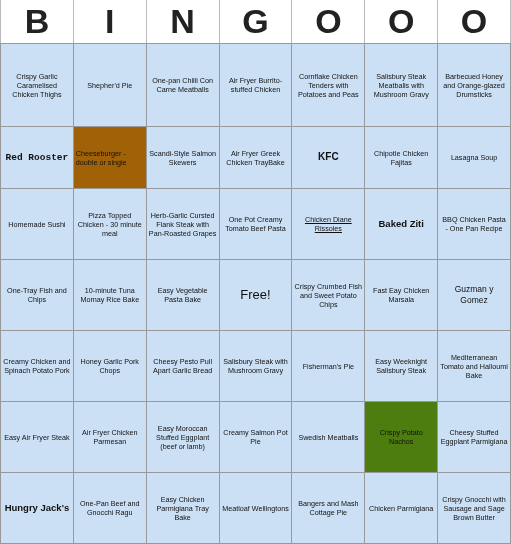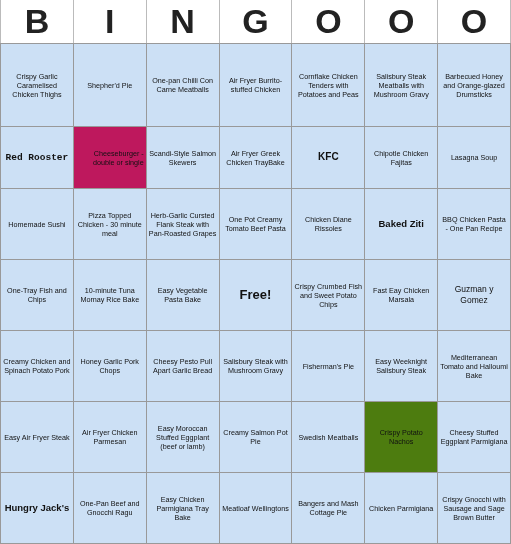--- a/index.html
+++ b/index.html
@@ -28,37 +28,37 @@
     </div>
     <div style="display: grid; grid-template-columns: repeat(7, 1fr); flex: 1 1 0%; border-left: 1px solid rgb(153, 153, 153); border-top: 1px solid rgb(153, 153, 153); width: 100%;">
       <div style="border-right: 1px solid rgb(153, 153, 153); border-bottom: 1px solid rgb(153, 153, 153); display: flex; align-items: center; justify-content: center; text-align: center; font-size: 7.2px; padding: 8px; line-height: 1.25; background: rgb(204, 224, 245); color: rgb(17, 17, 17); overflow: hidden;">Crispy Garlic Caramelised Chicken Thighs</div>
       <div style="border-right: 1px solid rgb(153, 153, 153); border-bottom: 1px solid rgb(153, 153, 153); display: flex; align-items: center; justify-content: center; text-align: center; font-size: 7.2px; padding: 2px; line-height: 1.25; background: rgb(204, 224, 245); color: rgb(17, 17, 17); overflow: hidden;">Shepher'd Pie</div>
       <div style="border-right: 1px solid rgb(153, 153, 153); border-bottom: 1px solid rgb(153, 153, 153); display: flex; align-items: center; justify-content: center; text-align: center; font-size: 7.2px; padding: 2px; line-height: 1.25; background: rgb(204, 224, 245); color: rgb(17, 17, 17); overflow: hidden;">One-pan Chilli Con Carne Meatballs</div>
       <div style="border-right: 1px solid rgb(153, 153, 153); border-bottom: 1px solid rgb(153, 153, 153); display: flex; align-items: center; justify-content: center; text-align: center; font-size: 7.2px; padding: 2px; line-height: 1.25; background: rgb(204, 224, 245); color: rgb(17, 17, 17); overflow: hidden;">Air Fryer Burrito-stuffed Chicken</div>
       <div style="border-right: 1px solid rgb(153, 153, 153); border-bottom: 1px solid rgb(153, 153, 153); display: flex; align-items: center; justify-content: center; text-align: center; font-size: 7.2px; padding: 2px; line-height: 1.25; background: rgb(204, 224, 245); color: rgb(17, 17, 17); overflow: hidden;">Cornflake Chicken Tenders with Potatoes and Peas</div>
       <div style="border-right: 1px solid rgb(153, 153, 153); border-bottom: 1px solid rgb(153, 153, 153); display: flex; align-items: center; justify-content: center; text-align: center; font-size: 7.2px; padding: 2px; line-height: 1.25; background: rgb(204, 224, 245); color: rgb(17, 17, 17); overflow: hidden;">Salisbury Steak Meatballs with Mushroom Gravy</div>
       <div style="border-right: 1px solid rgb(153, 153, 153); border-bottom: 1px solid rgb(153, 153, 153); display: flex; align-items: center; justify-content: center; text-align: center; font-size: 7.2px; padding: 2px; line-height: 1.25; background: rgb(204, 224, 245); color: rgb(17, 17, 17); overflow: hidden;">Barbecued Honey and Orange-glazed Drumsticks</div>
       <div style="border-right: 1px solid rgb(153, 153, 153); border-bottom: 1px solid rgb(153, 153, 153); display: flex; align-items: center; justify-content: center; text-align: center; font-size: 9.5px; padding: 2px; line-height: 1.25; background: rgb(204, 224, 245); color: rgb(17, 17, 17); overflow: hidden; font-weight: bold; font-family: Liberation Mono, monospace;">Red Rooster</div>
-      <div style="border-right: 1px solid rgb(153, 153, 153); border-bottom: 1px solid rgb(153, 153, 153); display: flex; align-items: center; justify-content: center; text-align: right; font-size: 7.2px; padding: 2px; line-height: 1.25; background: #be185d; color: rgb(17, 17, 17); overflow: hidden;">Cheeseburger - double or single</div>
+      <div style="border-right: 1px solid rgb(153, 153, 153); border-bottom: 1px solid rgb(153, 153, 153); display: flex; align-items: center; justify-content: center; text-align: left; font-size: 7.2px; padding: 2px; line-height: 1.25; background: #a16207; color: rgb(17, 17, 17); overflow: hidden;">Cheeseburger - double or single</div>
       <div style="border-right: 1px solid rgb(153, 153, 153); border-bottom: 1px solid rgb(153, 153, 153); display: flex; align-items: center; justify-content: center; text-align: center; font-size: 7.2px; padding: 2px; line-height: 1.25; background: rgb(204, 224, 245); color: rgb(17, 17, 17); overflow: hidden;">Scandi-Style Salmon Skewers</div>
       <div style="border-right: 1px solid rgb(153, 153, 153); border-bottom: 1px solid rgb(153, 153, 153); display: flex; align-items: center; justify-content: center; text-align: center; font-size: 7.2px; padding: 2px; line-height: 1.25; background: rgb(204, 224, 245); color: rgb(17, 17, 17); overflow: hidden;">Air Fryer Greek Chicken TrayBake</div>
       <div style="border-right: 1px solid rgb(153, 153, 153); border-bottom: 1px solid rgb(153, 153, 153); display: flex; align-items: center; justify-content: center; text-align: center; font-size: 10px; padding: 2px; line-height: 1.25; background: rgb(204, 224, 245); color: rgb(17, 17, 17); overflow: hidden; font-weight: bold;">KFC</div>
       <div style="border-right: 1px solid rgb(153, 153, 153); border-bottom: 1px solid rgb(153, 153, 153); display: flex; align-items: center; justify-content: center; text-align: center; font-size: 7.2px; padding: 2px; line-height: 1.25; background: rgb(204, 224, 245); color: rgb(17, 17, 17); overflow: hidden;">Chipotle Chicken Fajitas</div>
       <div style="border-right: 1px solid rgb(153, 153, 153); border-bottom: 1px solid rgb(153, 153, 153); display: flex; align-items: center; justify-content: center; text-align: center; font-size: 7.2px; padding: 2px; line-height: 1.25; background: rgb(204, 224, 245); color: rgb(17, 17, 17); overflow: hidden;">Lasagna Soup</div>
       <div style="border-right: 1px solid rgb(153, 153, 153); border-bottom: 1px solid rgb(153, 153, 153); display: flex; align-items: center; justify-content: center; text-align: center; font-size: 7.2px; padding: 2px; line-height: 1.25; background: rgb(204, 224, 245); color: rgb(17, 17, 17); overflow: hidden;">Homemade Sushi</div>
       <div style="border-right: 1px solid rgb(153, 153, 153); border-bottom: 1px solid rgb(153, 153, 153); display: flex; align-items: center; justify-content: center; text-align: center; font-size: 7.2px; padding: 2px; line-height: 1.25; background: rgb(204, 224, 245); color: rgb(17, 17, 17); overflow: hidden;">Pizza Topped Chicken - 30 minute meal</div>
       <div style="border-right: 1px solid rgb(153, 153, 153); border-bottom: 1px solid rgb(153, 153, 153); display: flex; align-items: center; justify-content: center; text-align: center; font-size: 7.2px; padding: 2px; line-height: 1.25; background: rgb(204, 224, 245); color: rgb(17, 17, 17); overflow: hidden;">Herb-Garlic Cursted Flank Steak with Pan-Roasted Grapes</div>
       <div style="border-right: 1px solid rgb(153, 153, 153); border-bottom: 1px solid rgb(153, 153, 153); display: flex; align-items: center; justify-content: center; text-align: center; font-size: 7.2px; padding: 2px; line-height: 1.25; background: rgb(204, 224, 245); color: rgb(17, 17, 17); overflow: hidden;">One Pot Creamy Tomato Beef Pasta</div>
-      <div style="border-right: 1px solid rgb(153, 153, 153); border-bottom: 1px solid rgb(153, 153, 153); display: flex; align-items: center; justify-content: center; text-align: center; font-size: 7.2px; padding: 2px; line-height: 1.25; background: rgb(204, 224, 245); color: rgb(17, 17, 17); overflow: hidden;">Chicken Diane Rissoles</div>
+      <div style="border-right: 1px solid rgb(153, 153, 153); border-bottom: 1px solid rgb(153, 153, 153); display: flex; align-items: center; justify-content: center; text-align: center; font-size: 7.2px; padding: 2px; line-height: 1.25; background: rgb(204, 224, 245); color: rgb(17, 17, 17); overflow: hidden; text-decoration: underline;">Chicken Diane Rissoles</div>
       <div style="border-right: 1px solid rgb(153, 153, 153); border-bottom: 1px solid rgb(153, 153, 153); display: flex; align-items: center; justify-content: center; text-align: center; font-size: 9.5px; padding: 2px; line-height: 1.25; background: rgb(204, 224, 245); color: rgb(17, 17, 17); overflow: hidden; font-weight: bold;">Baked Ziti</div>
       <div style="border-right: 1px solid rgb(153, 153, 153); border-bottom: 1px solid rgb(153, 153, 153); display: flex; align-items: center; justify-content: center; text-align: center; font-size: 7.2px; padding: 2px; line-height: 1.25; background: rgb(204, 224, 245); color: rgb(17, 17, 17); overflow: hidden;">BBQ Chicken Pasta - One Pan Recipe</div>
       <div style="border-right: 1px solid rgb(153, 153, 153); border-bottom: 1px solid rgb(153, 153, 153); display: flex; align-items: center; justify-content: center; text-align: center; font-size: 7.2px; padding: 2px; line-height: 1.25; background: rgb(204, 224, 245); color: rgb(17, 17, 17); overflow: hidden;">One-Tray Fish and Chips</div>
       <div style="border-right: 1px solid rgb(153, 153, 153); border-bottom: 1px solid rgb(153, 153, 153); display: flex; align-items: center; justify-content: center; text-align: center; font-size: 7.2px; padding: 2px; line-height: 1.25; background: rgb(204, 224, 245); color: rgb(17, 17, 17); overflow: hidden;">10-minute Tuna Mornay Rice Bake</div>
       <div style="border-right: 1px solid rgb(153, 153, 153); border-bottom: 1px solid rgb(153, 153, 153); display: flex; align-items: center; justify-content: center; text-align: center; font-size: 7.2px; padding: 2px; line-height: 1.25; background: rgb(204, 224, 245); color: rgb(17, 17, 17); overflow: hidden;">Easy Vegetable Pasta Bake</div>
-      <div style="border-right: 1px solid rgb(153, 153, 153); border-bottom: 1px solid rgb(153, 153, 153); display: flex; align-items: center; justify-content: center; text-align: center; font-size: 13px; padding: 2px; line-height: 1.25; background: rgb(204, 224, 245); color: rgb(17, 17, 17); overflow: hidden; font-weight: bold;">Free!</div>
+      <div style="border-right: 1px solid rgb(153, 153, 153); border-bottom: 1px solid rgb(153, 153, 153); display: flex; align-items: center; justify-content: center; text-align: center; font-size: 13px; padding: 2px; line-height: 1.25; background: rgb(204, 224, 245); color: rgb(17, 17, 17); overflow: hidden; font-weight: normal;">Free!</div>
       <div style="border-right: 1px solid rgb(153, 153, 153); border-bottom: 1px solid rgb(153, 153, 153); display: flex; align-items: center; justify-content: center; text-align: center; font-size: 7.2px; padding: 2px; line-height: 1.25; background: rgb(204, 224, 245); color: rgb(17, 17, 17); overflow: hidden;">Crispy Crumbed Fish and Sweet Potato Chips</div>
       <div style="border-right: 1px solid rgb(153, 153, 153); border-bottom: 1px solid rgb(153, 153, 153); display: flex; align-items: center; justify-content: center; text-align: center; font-size: 7.2px; padding: 2px; line-height: 1.25; background: rgb(204, 224, 245); color: rgb(17, 17, 17); overflow: hidden;">Fast Eay Chicken Marsala</div>
       <div style="border-right: 1px solid rgb(153, 153, 153); border-bottom: 1px solid rgb(153, 153, 153); display: flex; align-items: center; justify-content: center; text-align: center; font-size: 8.5px; padding: 2px; line-height: 1.25; background: rgb(204, 224, 245); color: rgb(17, 17, 17); overflow: hidden;">Guzman y Gomez</div>
       <div style="border-right: 1px solid rgb(153, 153, 153); border-bottom: 1px solid rgb(153, 153, 153); display: flex; align-items: center; justify-content: center; text-align: center; font-size: 7.2px; padding: 2px; line-height: 1.25; background: rgb(204, 224, 245); color: rgb(17, 17, 17); overflow: hidden;">Creamy Chicken and Spinach Potato Pork</div>
       <div style="border-right: 1px solid rgb(153, 153, 153); border-bottom: 1px solid rgb(153, 153, 153); display: flex; align-items: center; justify-content: center; text-align: center; font-size: 7.2px; padding: 2px; line-height: 1.25; background: rgb(204, 224, 245); color: rgb(17, 17, 17); overflow: hidden;">Honey Garlic Pork Chops</div>
       <div style="border-right: 1px solid rgb(153, 153, 153); border-bottom: 1px solid rgb(153, 153, 153); display: flex; align-items: center; justify-content: center; text-align: center; font-size: 7.2px; padding: 2px; line-height: 1.25; background: rgb(204, 224, 245); color: rgb(17, 17, 17); overflow: hidden;">Cheesy Pesto Pull Apart Garlic Bread</div>
       <div style="border-right: 1px solid rgb(153, 153, 153); border-bottom: 1px solid rgb(153, 153, 153); display: flex; align-items: center; justify-content: center; text-align: center; font-size: 7.2px; padding: 2px; line-height: 1.25; background: rgb(204, 224, 245); color: rgb(17, 17, 17); overflow: hidden;">Salisbury Steak with Mushroom Gravy</div>
       <div style="border-right: 1px solid rgb(153, 153, 153); border-bottom: 1px solid rgb(153, 153, 153); display: flex; align-items: center; justify-content: center; text-align: center; font-size: 7.2px; padding: 2px; line-height: 1.25; background: rgb(204, 224, 245); color: rgb(17, 17, 17); overflow: hidden;">Fisherman's Pie</div>
       <div style="border-right: 1px solid rgb(153, 153, 153); border-bottom: 1px solid rgb(153, 153, 153); display: flex; align-items: center; justify-content: center; text-align: center; font-size: 7.2px; padding: 2px; line-height: 1.25; background: rgb(204, 224, 245); color: rgb(17, 17, 17); overflow: hidden;">Easy Weeknight Salisbury Steak</div>
       <div style="border-right: 1px solid rgb(153, 153, 153); border-bottom: 1px solid rgb(153, 153, 153); display: flex; align-items: center; justify-content: center; text-align: center; font-size: 7.2px; padding: 2px; line-height: 1.25; background: rgb(204, 224, 245); color: rgb(17, 17, 17); overflow: hidden;">Mediterranean Tomato and Halloumi Bake</div>

